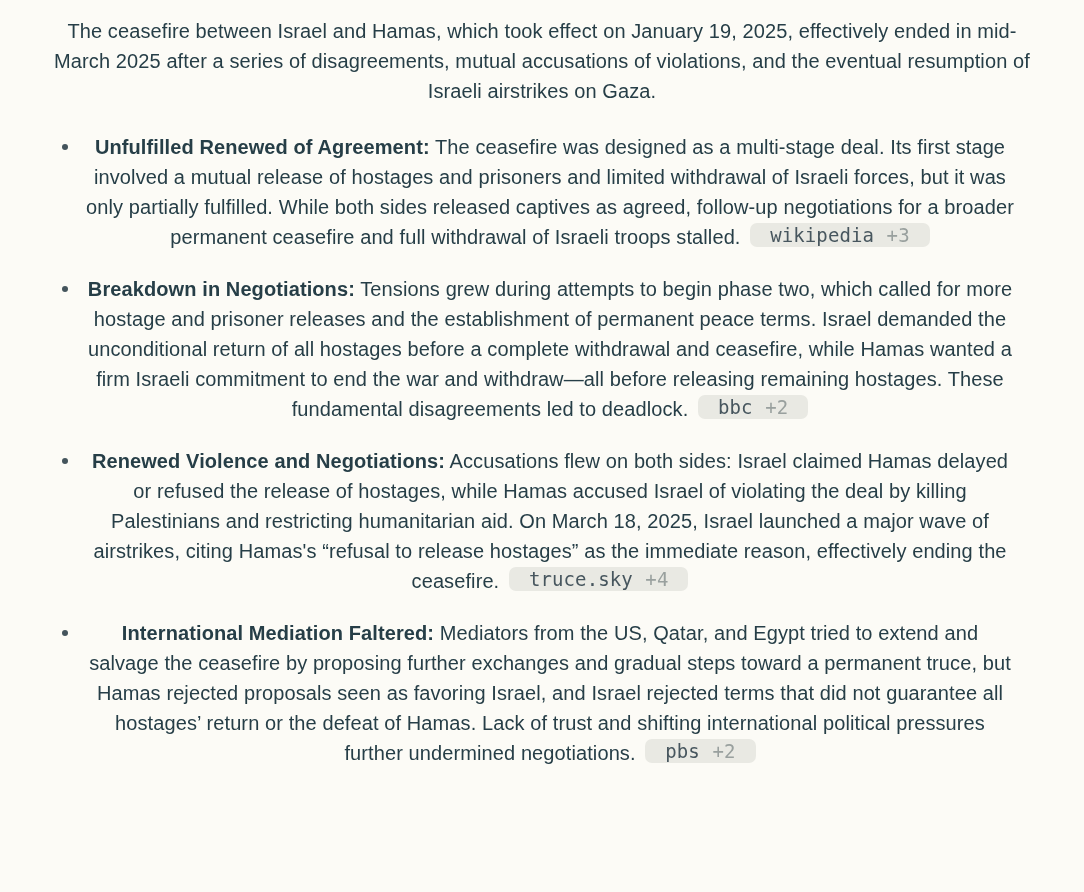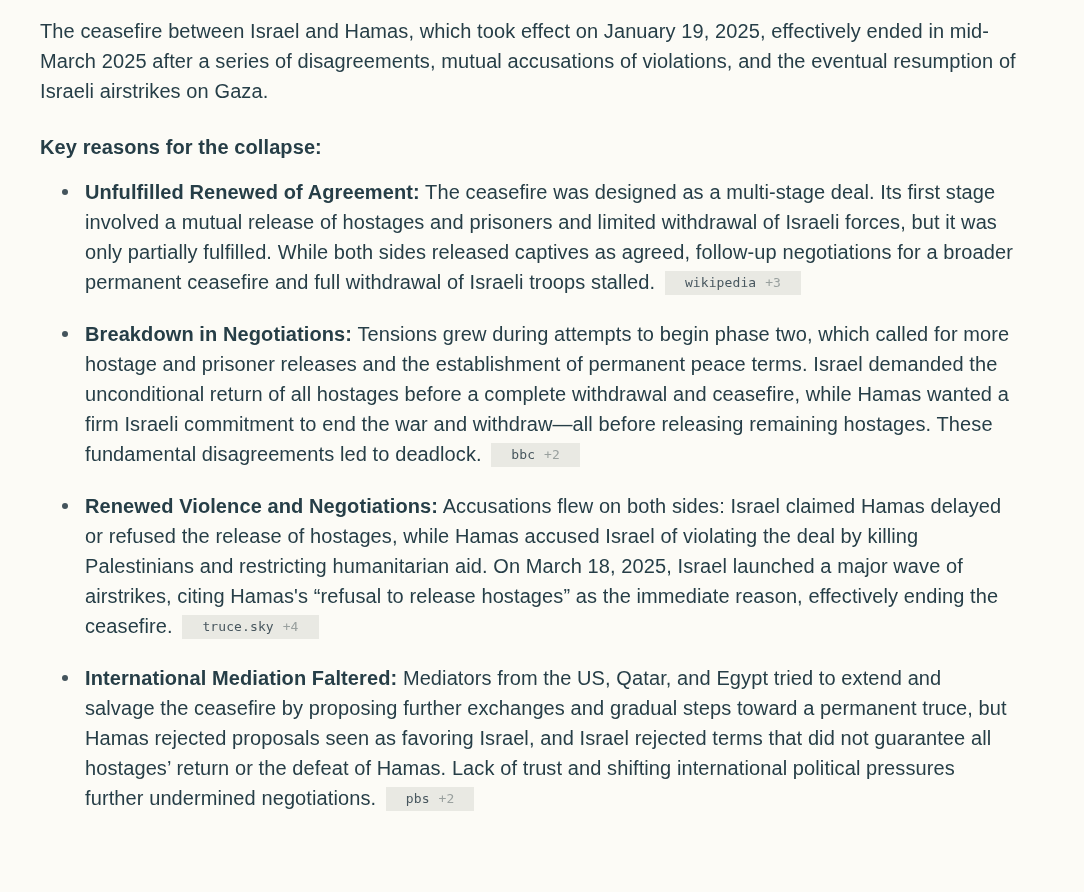--- a/index.html
+++ b/index.html
@@ -9,20 +9,21 @@
     background: #fcfbf6;
     color: #263e47;
     font-family: "Liberation Sans", sans-serif;
     overflow: hidden;
   }
   .answer {
     padding: 16px 40px 0 40px;
     font-size: 20px;
     line-height: 30px;
     letter-spacing: 0.1px;
+    text-align: center;
   }
   .para { margin: 0 0 26px 0; }
   .heading { font-weight: 700; margin: 0 0 15px 0; }
   ul.reasons {
     list-style: none;
     margin: 0;
     padding: 0 0 0 45px;
   }
   li.item {
     position: relative;
@@ -36,42 +37,41 @@
     top: 12px;
     width: 6px;
     height: 6px;
     border-radius: 50%;
     background: #44545c;
   }
   .title { font-weight: 700; }
   .badge {
     display: inline-block;
     font-family: "DejaVu Sans Mono", "Liberation Mono", monospace;
-    font-size: 13px;
+    font-size: 19px;
     line-height: 16px;
     background: #e9e9e3;
     color: #47565e;
-    border-radius: 0;
+    border-radius: 7px;
     padding: 4px 20px;
     position: relative;
     top: -2px;
     margin-left: 4px;
     white-space: nowrap;
     cursor: pointer;
   }
   .badge .more { color: #99a09e; margin-left: 1px; }
 </style>
 </head>
 <body>
 
 <main class="answer">
 
   <p class="para">The ceasefire between Israel and Hamas, which took effect on January 19, 2025, effectively ended in mid-March 2025 after a series of disagreements, mutual accusations of violations, and the eventual resumption of Israeli airstrikes on Gaza.</p>
 
-  <p class="para heading">Key reasons for the collapse:</p>
 
   <ul class="reasons">
 
     <li class="item">
       <span class="dot"></span>
       <span class="title">Unfulfilled Renewed of Agreement:</span>
       <span class="body">The ceasefire was designed as a multi-stage deal. Its first stage involved a mutual release of hostages and prisoners and limited withdrawal of Israeli forces, but it was only partially fulfilled. While both sides released captives as agreed, follow-up negotiations for a broader permanent ceasefire and full withdrawal of Israeli troops stalled.</span>
       <span class="badge"><span class="src">wikipedia</span> <span class="more">+3</span></span>
     </li>
 

